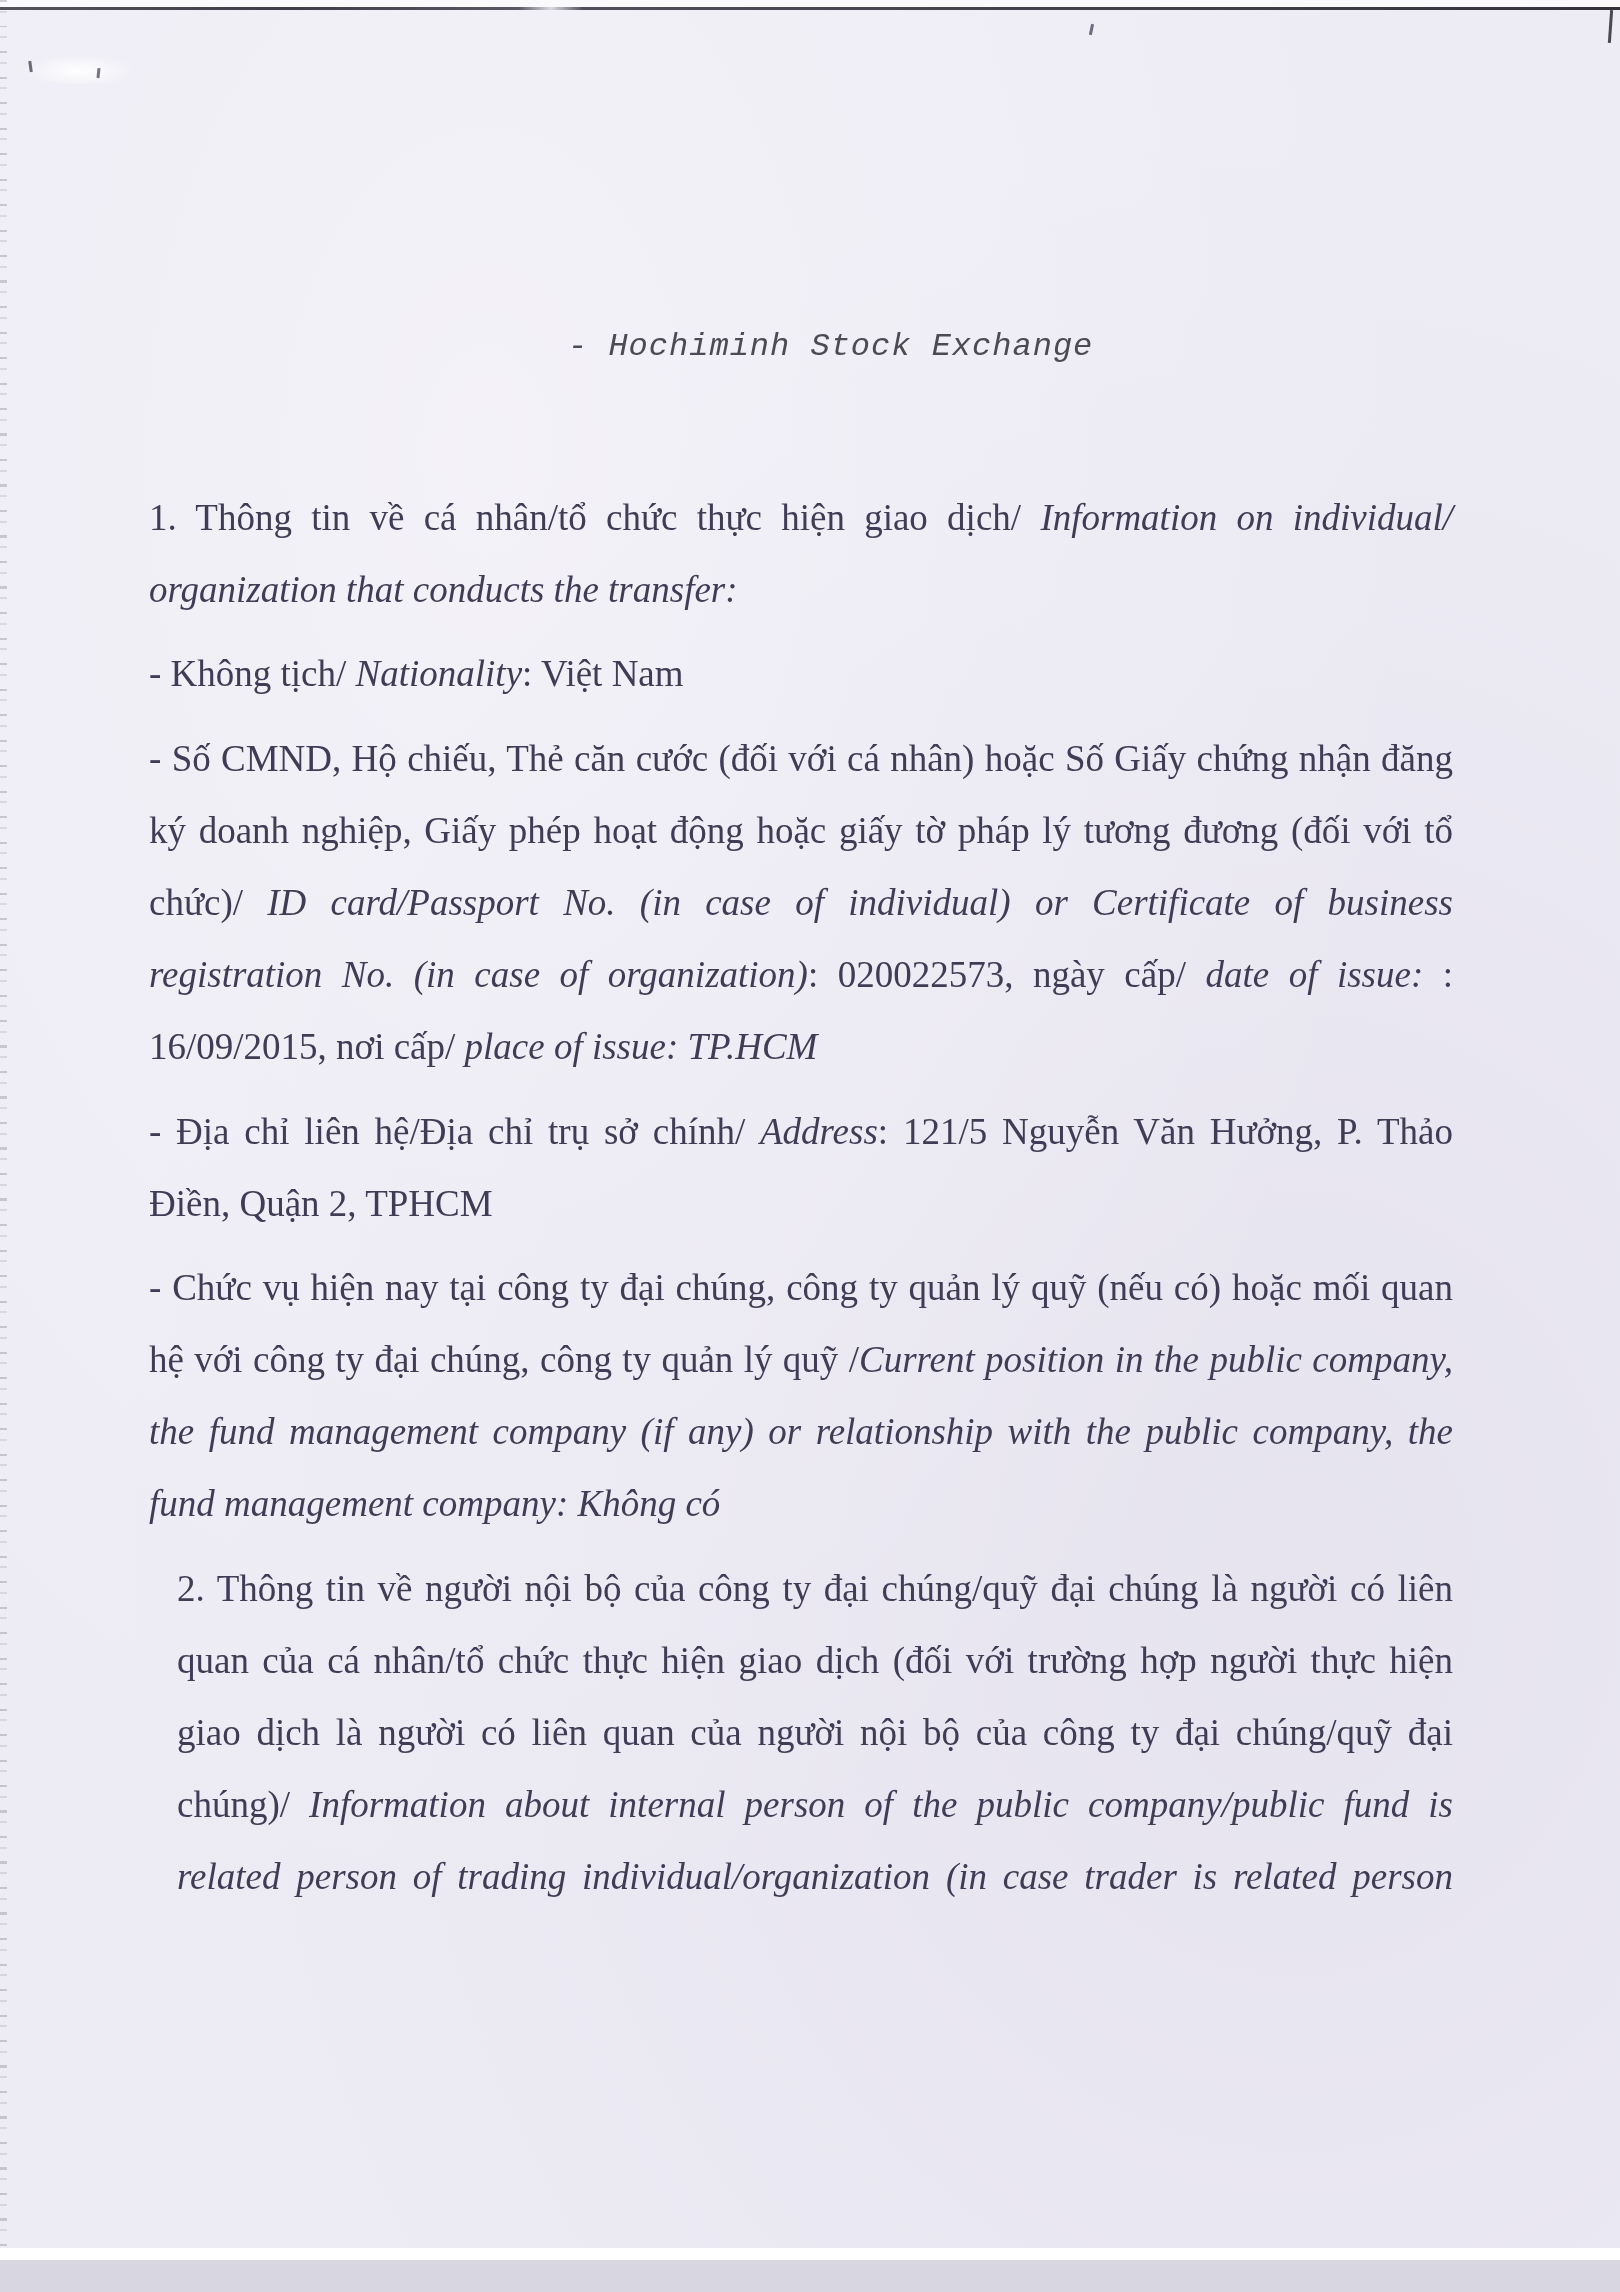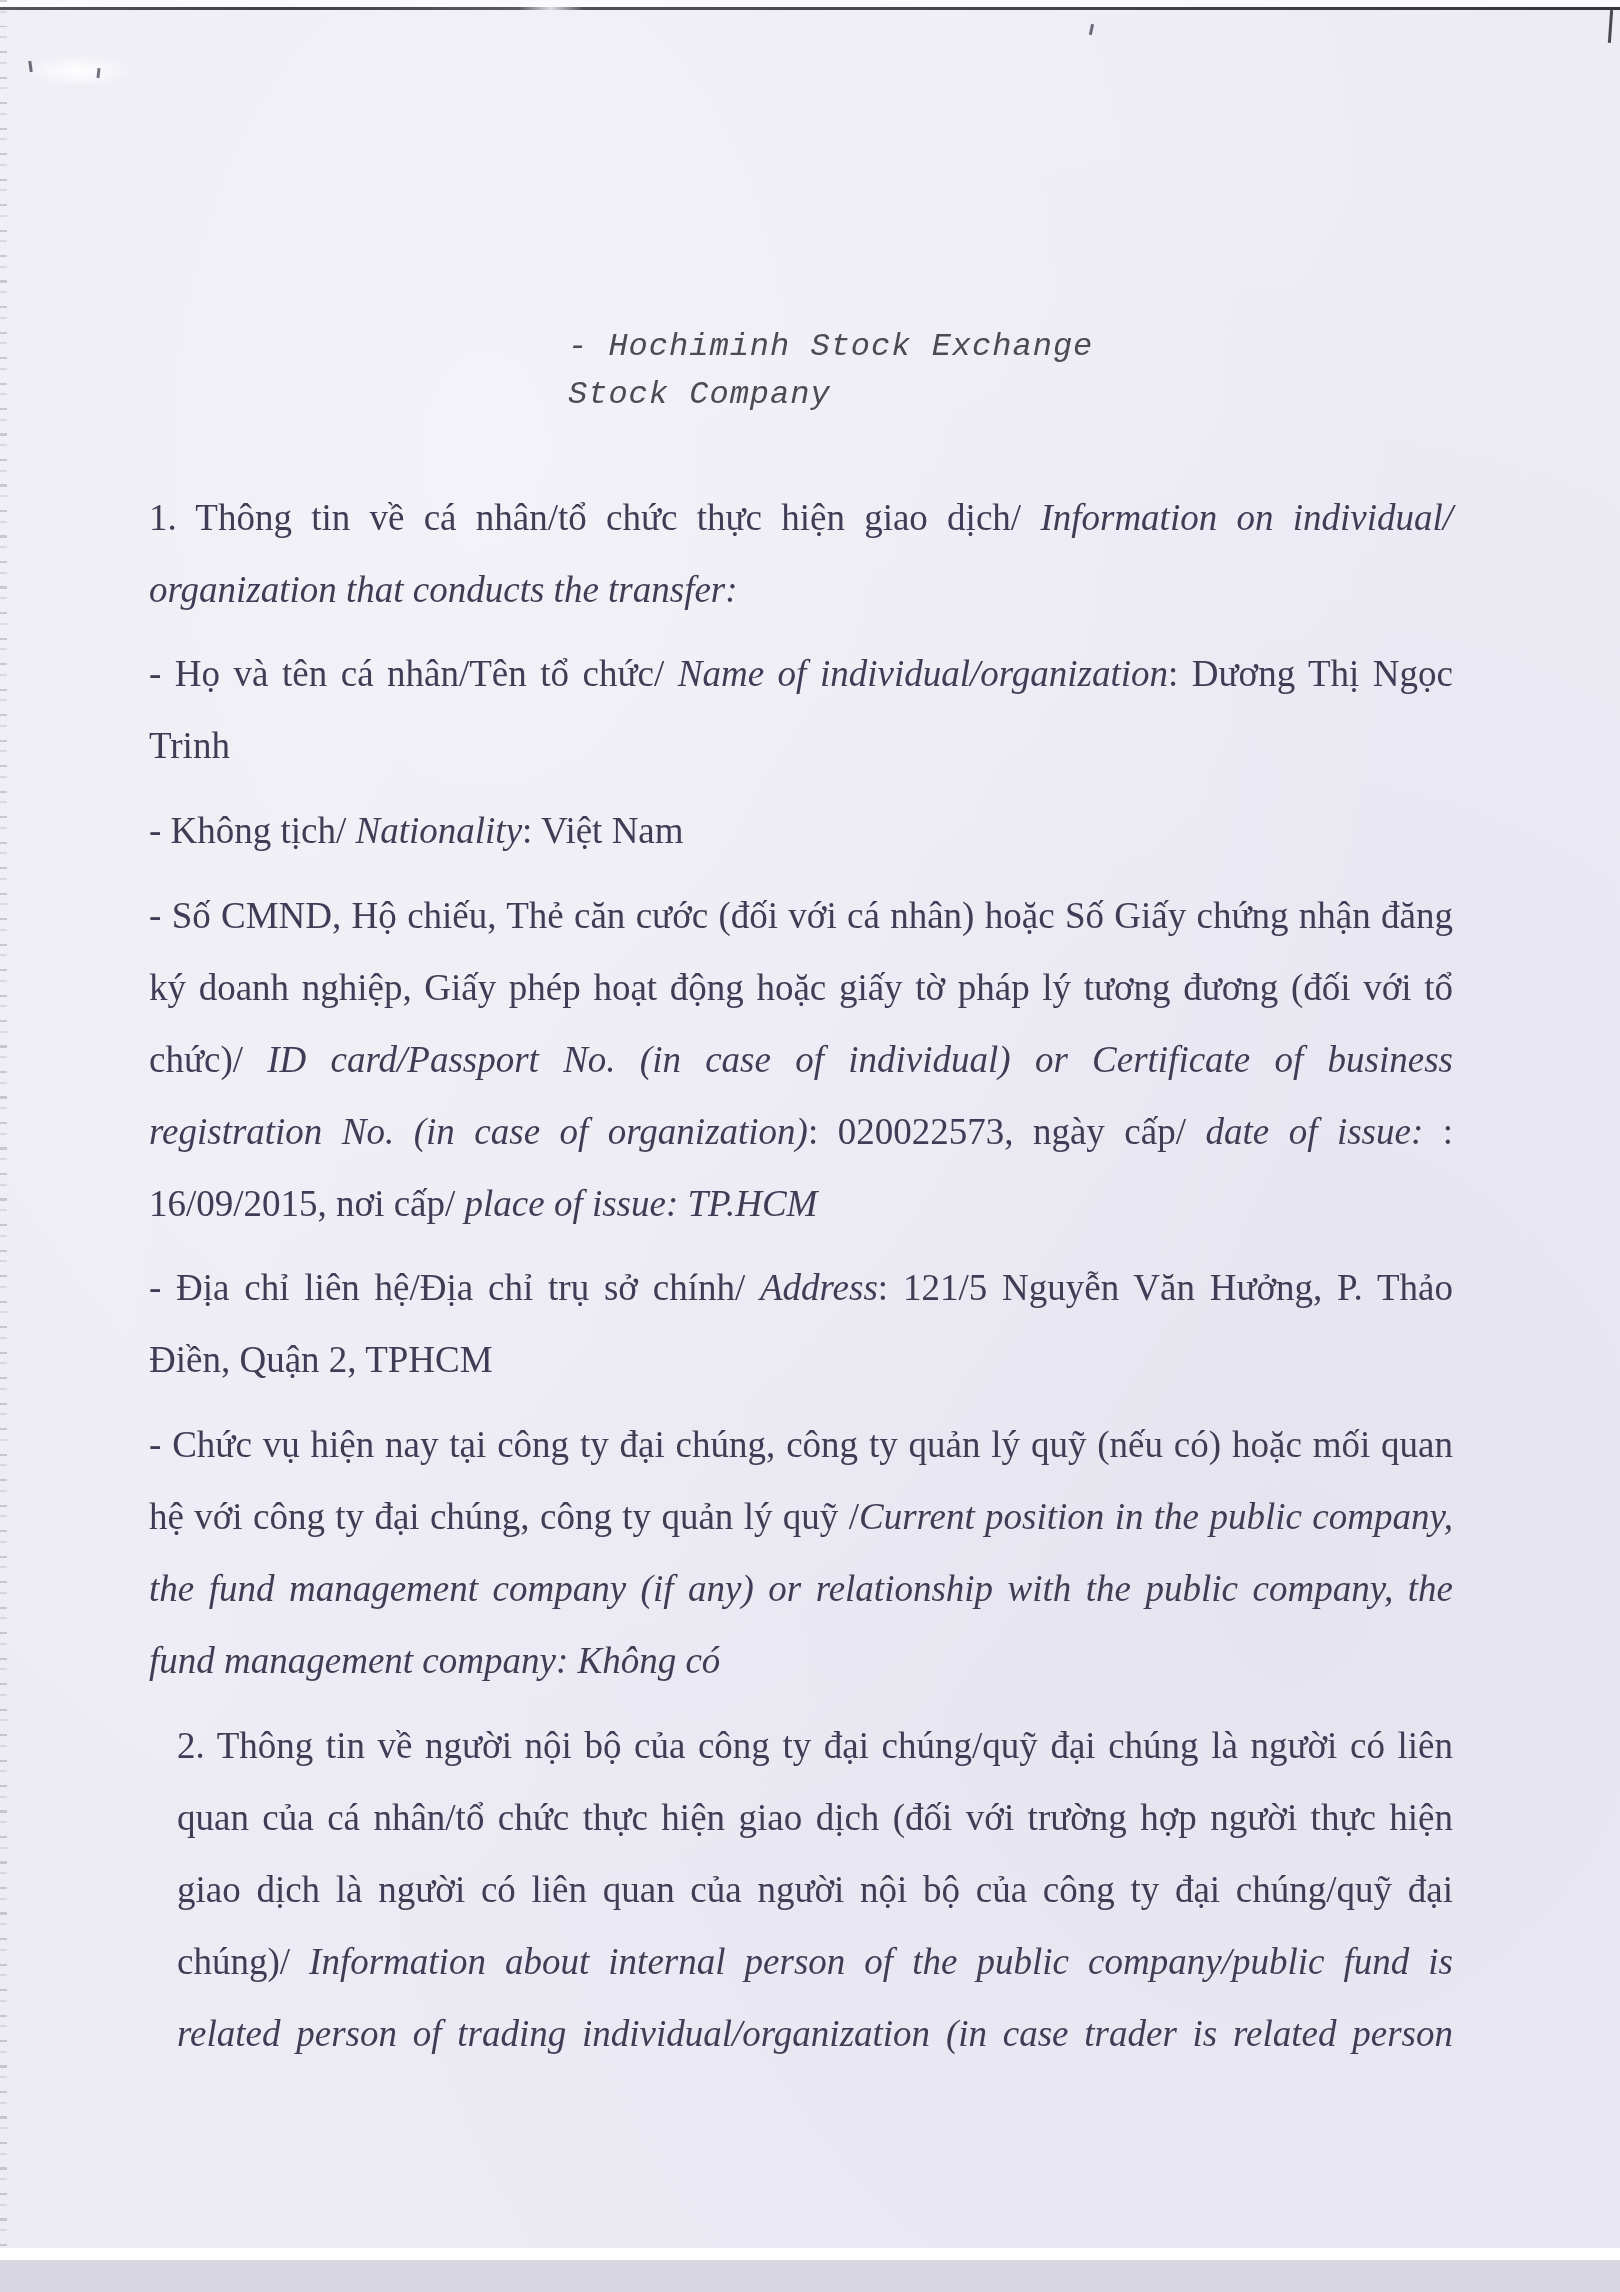--- a/index.html
+++ b/index.html
@@ -95,26 +95,24 @@
   <div class="right-edge-tick"></div>
   <div class="left-edge-speckle"></div>
   <div class="bottom-white"></div>
   <div class="staple-smudge"></div>
   <div class="staple-mark-left"></div>
   <div class="staple-mark-right"></div>
   <div class="top-center-mark"></div>
 
   <div class="header-block">
     <div>- Hochiminh Stock Exchange</div>
-    <div>Stock Company</div>
   </div>
 
   <div class="body-block">
     <div class="para"><span>1. Thông tin về cá nhân/tổ chức thực hiện giao dịch/ </span><span class="it">Information on individual/ organization that conducts the transfer:</span></div>
-    <div class="para"><span>- Họ và tên cá nhân/Tên tổ chức/ </span><span class="it">Name of individual/organization</span><span>: Dương Thị Ngọc Trinh</span></div>
     <div class="para"><span>- Không tịch/ </span><span class="it">Nationality</span><span>: Việt Nam</span></div>
     <div class="para"><span>- Số CMND, Hộ chiếu, Thẻ căn cước (đối với cá nhân) hoặc Số Giấy chứng nhận đăng ký doanh nghiệp, Giấy phép hoạt động hoặc giấy tờ pháp lý tương đương (đối với tổ chức)/ </span><span class="it">ID card/Passport No. (in case of individual) or Certificate of business registration No. (in case of organization)</span><span>: 020022573, ngày cấp/ </span><span class="it">date of issue:</span><span> : 16/09/2015, nơi cấp/ </span><span class="it">place of issue: TP.HCM</span></div>
     <div class="para"><span>- Địa chỉ liên hệ/Địa chỉ trụ sở chính/ </span><span class="it">Address</span><span>:  121/5  Nguyễn  Văn  Hưởng,  P. Thảo Điền, Quận 2, TPHCM</span></div>
     <div class="para"><span>- Chức vụ hiện nay tại công ty đại chúng, công ty quản lý quỹ (nếu có) hoặc mối quan hệ với công ty đại chúng, công ty quản lý quỹ /</span><span class="it">Current position in the public company, the fund management company (if any) or relationship with the public company, the fund management company: Không có</span></div>
     <div class="para cont"><span>2. Thông tin về người nội bộ của công ty đại chúng/quỹ đại chúng là người có liên quan của cá nhân/tổ chức thực hiện giao dịch (đối với trường hợp người thực hiện giao dịch là người có liên quan của người nội bộ của công ty đại chúng/quỹ đại chúng)/ </span><span class="it">Information about internal person of the public company/public fund is related person of trading individual/organization (in case trader is related person</span></div>
   </div>
 
 </div>
 
 

